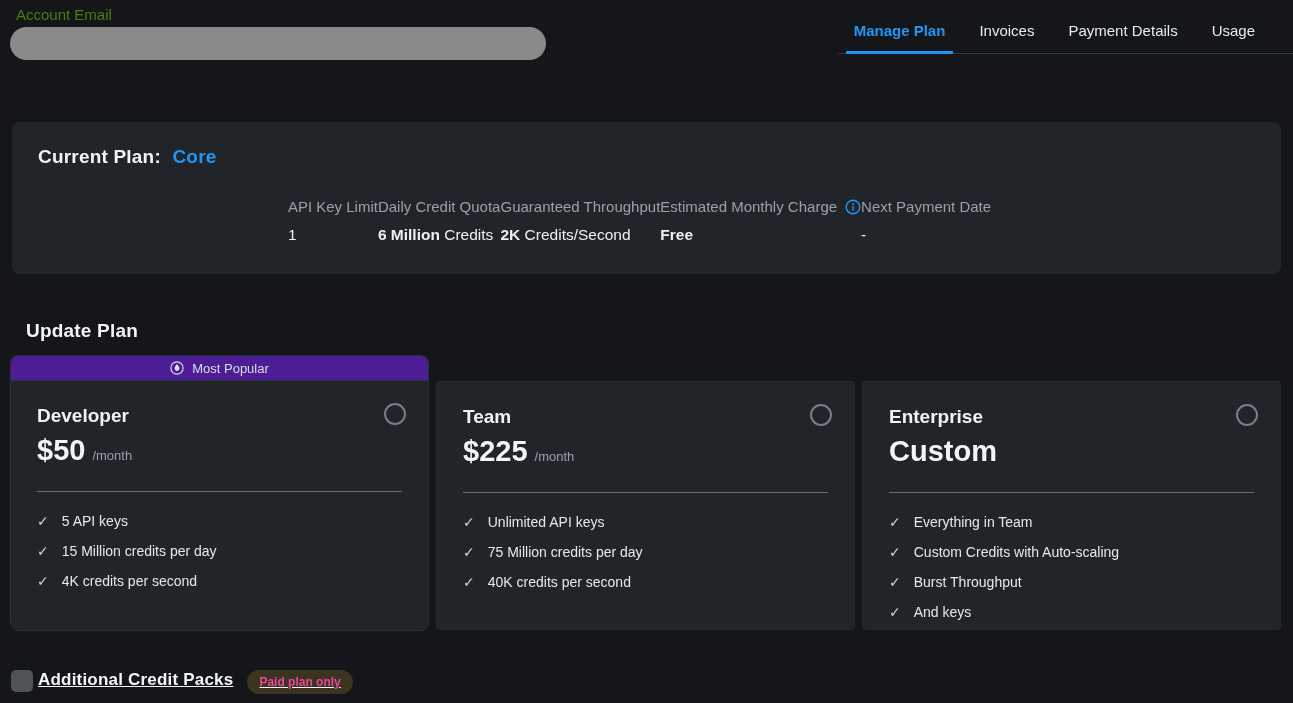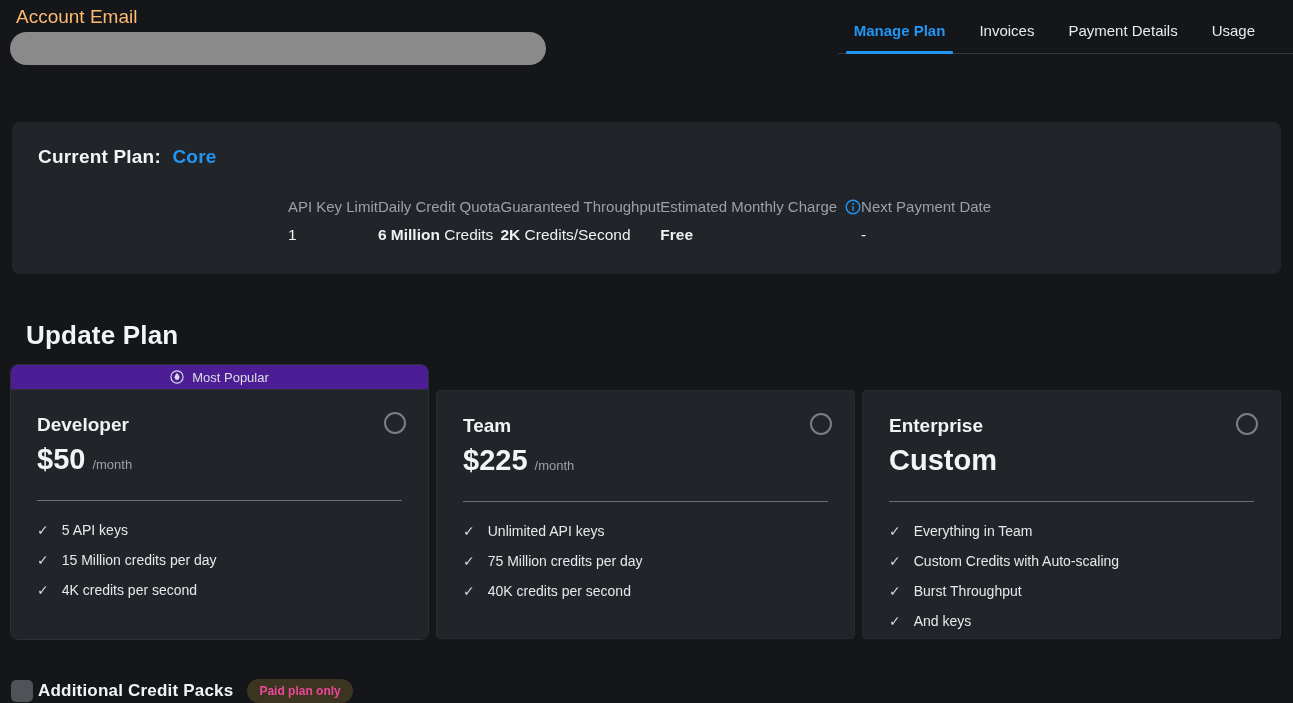--- a/index.html
+++ b/index.html
@@ -7,21 +7,21 @@
     width: 1293px; height: 703px;
     background: #141619;
     font-family: "Liberation Sans", "DejaVu Sans", sans-serif;
     color: #f2f4f6;
     overflow: hidden;
   }
 
   
   .header { position: relative; height: 62px; }
   .account-email { position: absolute; left: 10px; top: 6px; }
-  .account-email-label { display: block; margin-left: 6px; font-size: 19px; color: #fdba74; }
+  .account-email-label { display: block; margin-left: 6px; font-size: 15px; color: #4d7c0f; }
   .email-input {
     margin-top: 4px; width: 536px; height: 33px;
     background: #8a8a8a; border-radius: 17px; border: none;
   }
   .tabs {
     position: absolute; right: 0; top: 0;
     display: flex; gap: 18px; align-items: flex-end;
     padding: 22px 30px 0 8px;
     border-bottom: 1px solid #32353a;
   }
@@ -44,21 +44,21 @@
   .current-plan-title { font-size: 19px; font-weight: bold; letter-spacing: 0.2px; }
   .current-plan-title .plan-name { color: #2196f3; margin-left: 6px; }
   .stats-row { display: flex; justify-content: center; margin-top: 30px; padding-right: 14px; }
   .stat-label-row { display: flex; align-items: center; gap: 8px; }
   .stat-label { font-size: 15px; color: #9aa1a8; }
   .stat-value { margin-top: 11px; font-size: 15.5px; color: #eef0f2; }
   .stat-value .b { font-weight: bold; }
   .info-icon { display: inline-flex; width: 16px; height: 16px; cursor: pointer; }
 
   
-  .update-plan-heading { margin: 46px 0 0 26px; font-size: 26px; font-weight: bold; letter-spacing: 0.2px; }
+  .update-plan-heading { margin: 46px 0 0 26px; font-size: 19px; font-weight: bold; letter-spacing: 0.2px; }
 
   .plans-grid {
     display: grid; grid-template-columns: repeat(3, 1fr); gap: 7px;
     margin: 13px 12px 0 10px;
   }
   .plan-col { display: flex; flex-direction: column; }
 
   .popular-wrapper { border: 1px solid #2d3035; border-radius: 8px; overflow: hidden; }
   .popular-band {
     height: 25px; background: #4c1d95; border-bottom: 1px solid #2d3035;
@@ -82,21 +82,21 @@
   .features { list-style: none; margin-top: 14px; }
   .features li { display: flex; align-items: center; gap: 13px; padding: 7px 0; font-size: 14px; color: #e6e9eb; }
   .check { color: #cfd3d7; font-size: 14px; }
   .radio {
     position: absolute; top: 22px; right: 22px;
     width: 22px; height: 22px; border-radius: 50%;
     border: 2px solid #797f86; background: transparent; cursor: pointer;
   }
 
   
-  .credit-packs-row { display: flex; align-items: center; margin: 39px 0 0 11px; }
+  .credit-packs-row { display: flex; margin: 39px 0 0 11px; text-decoration: underline; }
   .credit-checkbox {
     width: 22px; height: 22px; background: #4f5256; border-radius: 5px; cursor: pointer;
     flex: 0 0 auto;
   }
   .credit-label { margin-left: 5px; font-size: 17px; font-weight: bold; letter-spacing: 0.2px; }
   .credit-badge {
     margin-left: 14px; padding: 5px 12px; border-radius: 12px;
     background: #3a3420; color: #ec4899; font-size: 12px; font-weight: 600;
   }
 </style>

